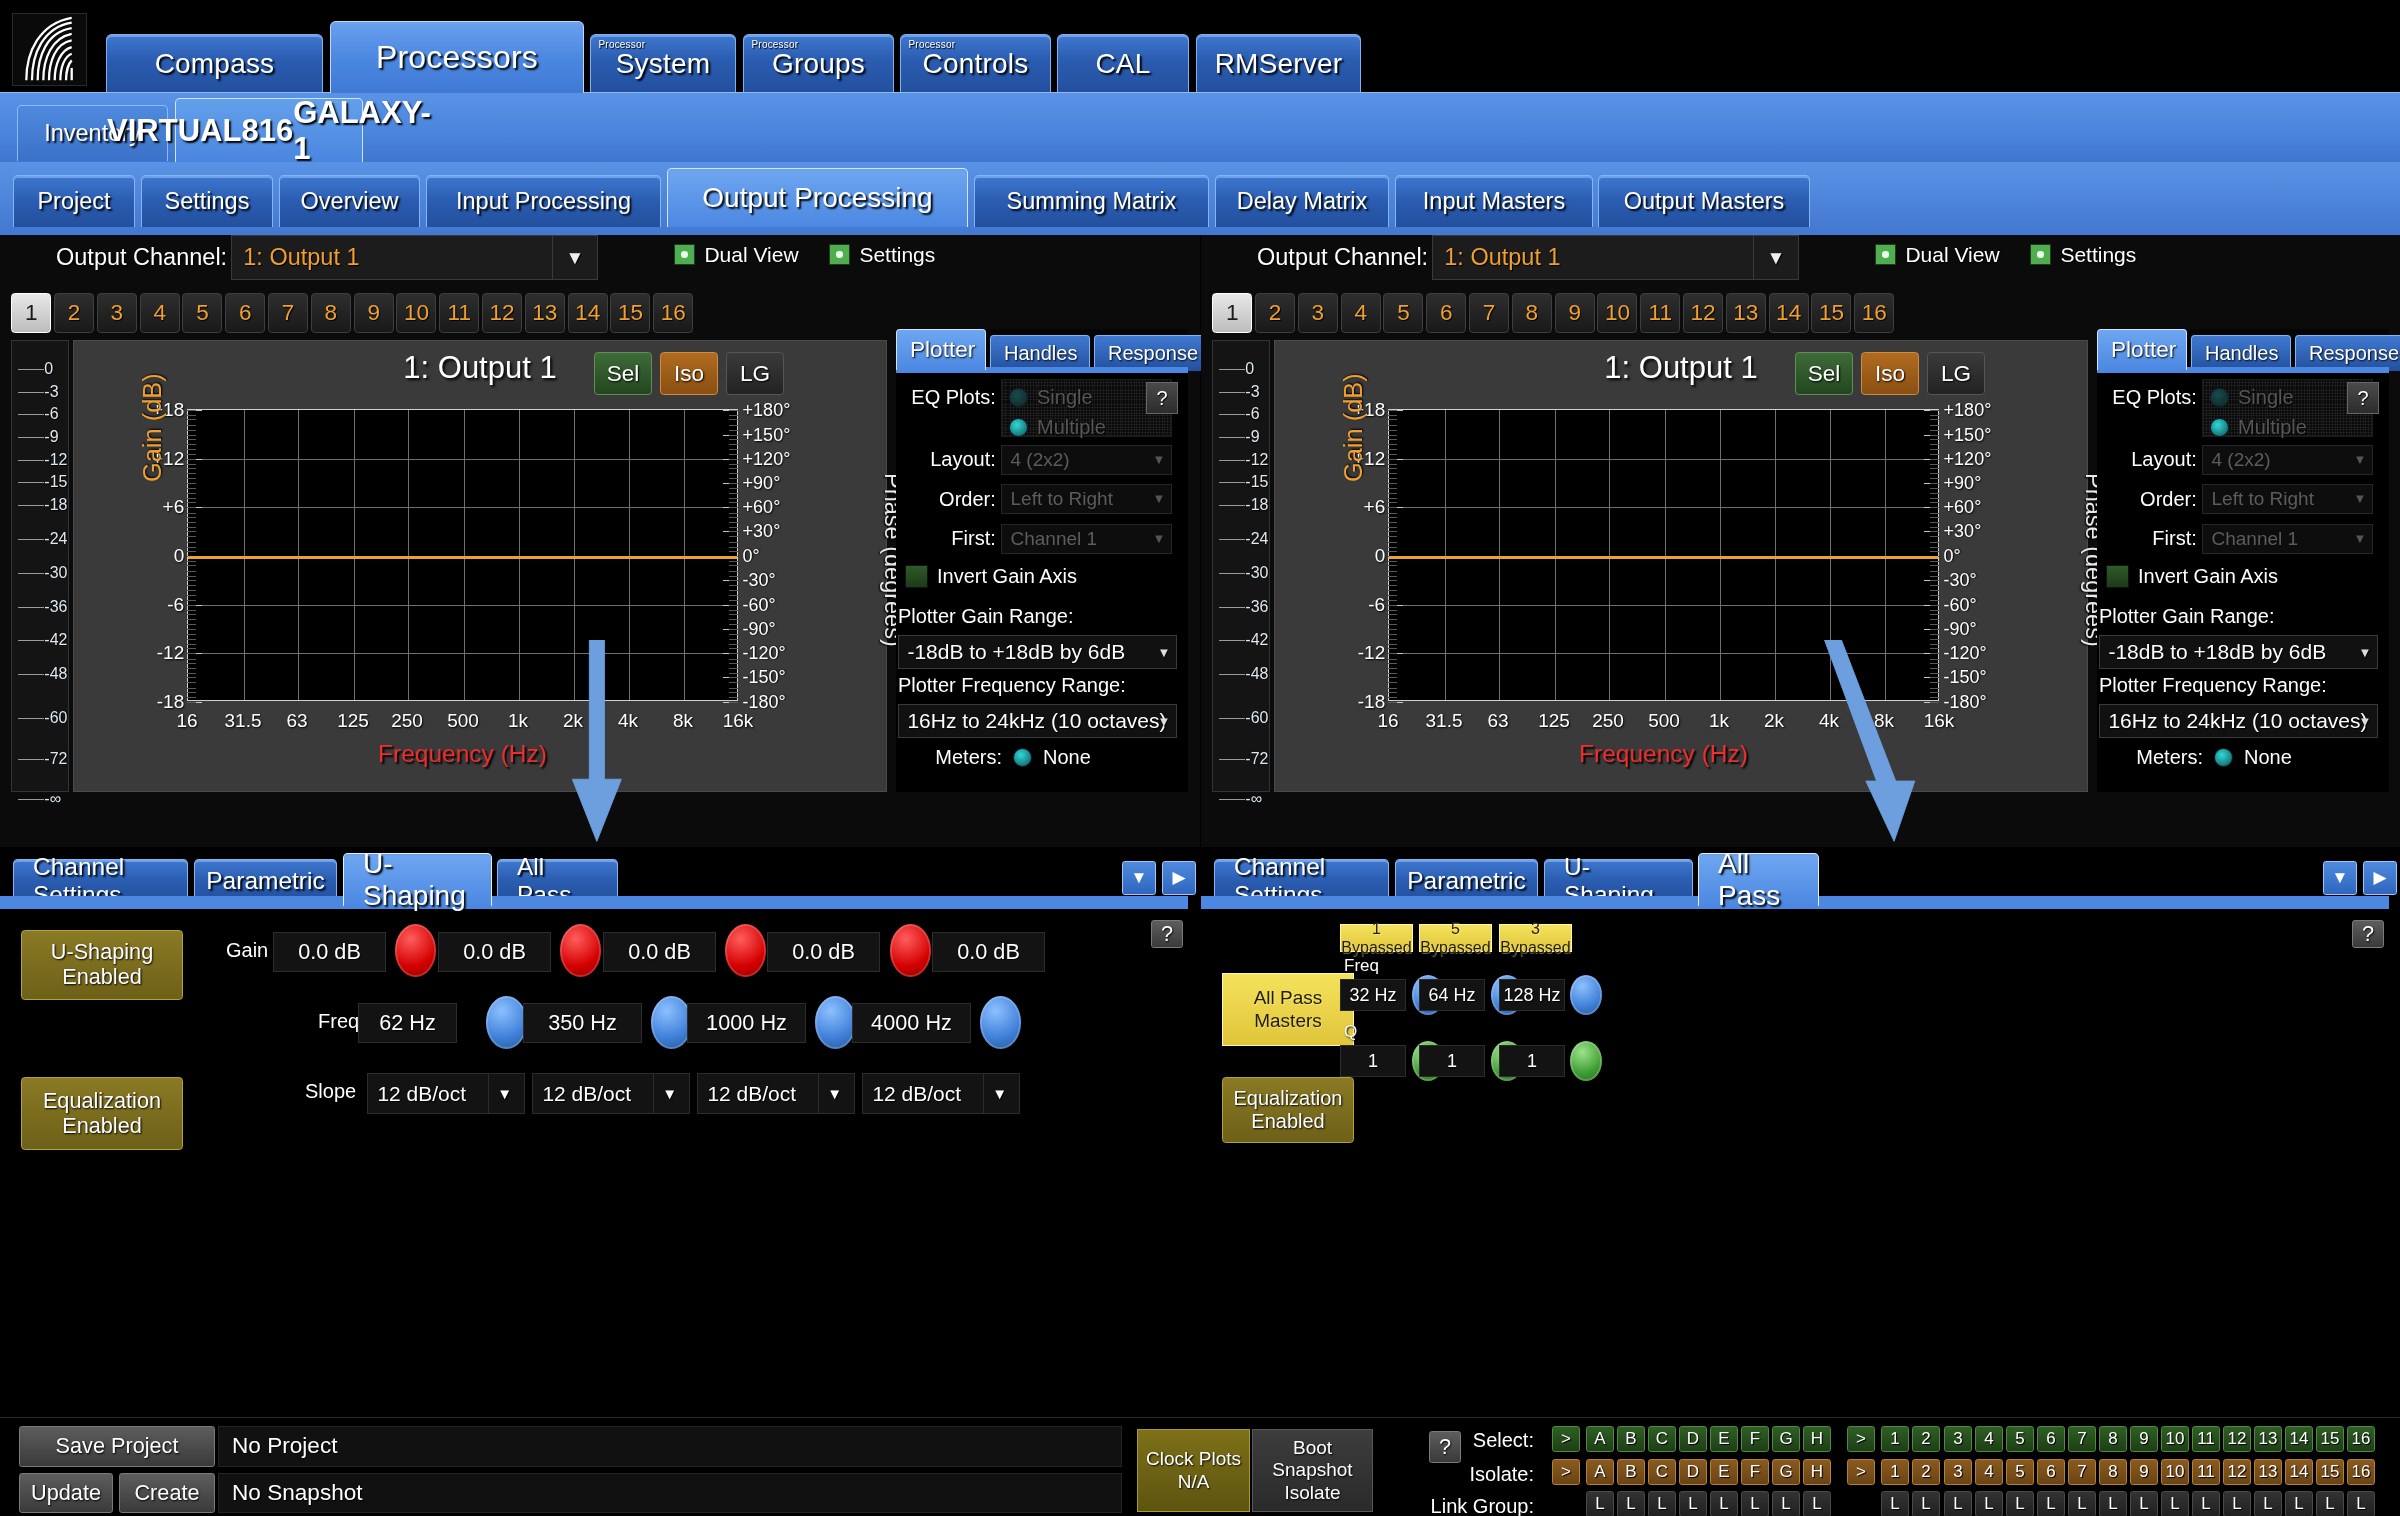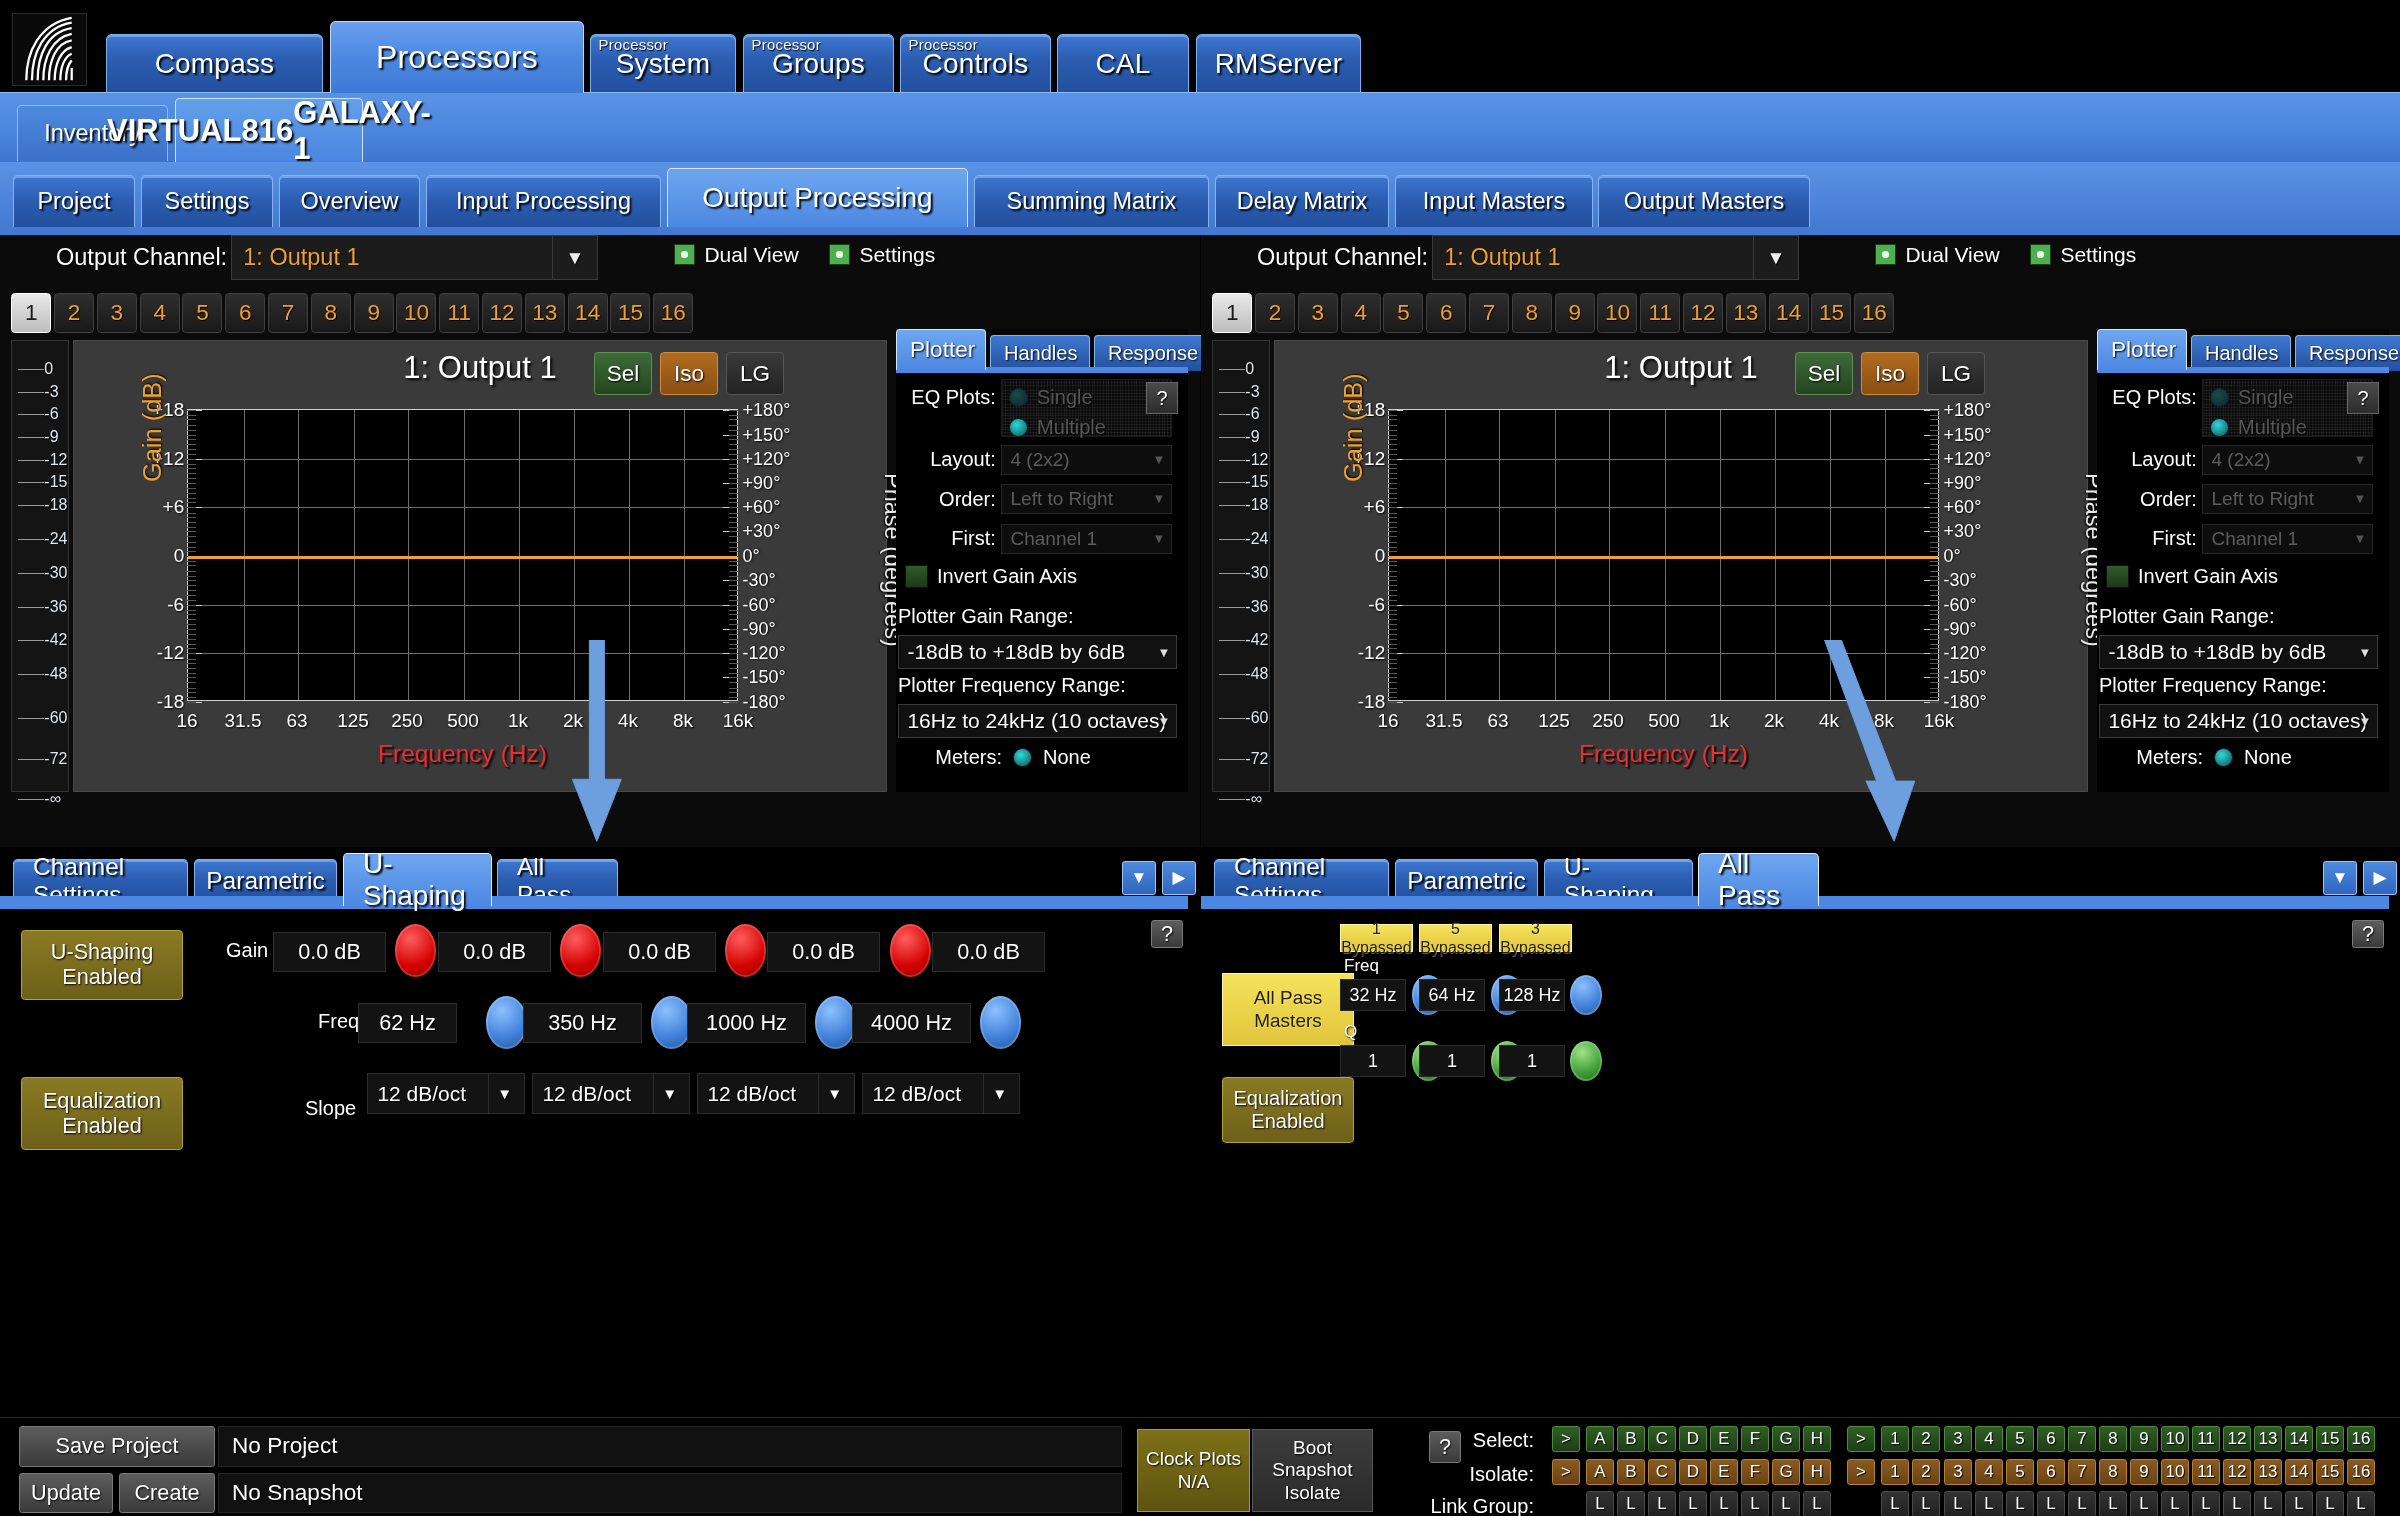--- a/index.html
+++ b/index.html
@@ -28,21 +28,21 @@
     box-shadow:inset 0 1.9px 0 #6ea2e8;
     cursor:default;
   }
   .nav-tab.active{
     top:21px; height:72px;
     background:linear-gradient(180deg,#69a0ee 0%,#4a86e0 55%,#4079d4 100%);
     border-color:#bdd8fb; z-index:5;
     font-size:32px;
   }
   .nav-tab .sup{
-    position:absolute; left:7.5px; top:3.8px; font-size:15px; line-height:12.2px;
+    position:absolute; left:7.5px; top:3.8px; font-size:10px; line-height:12.2px;
     color:#fff; text-shadow:0.9px 0.9px 0.9px #000;
   }
 
   
   .band2{ position:absolute; left:0; top:92px; width:2400px; height:70px;
           background:linear-gradient(180deg,#5a93e6 0%,#4a84dc 60%,#3f76cf 100%);
           border-top:1.9px solid #8dbcf4; }
   .dev-tab{
     position:absolute; top:105px; height:56px;
     background:linear-gradient(180deg,#4e8ade 0%,#3b71c8 100%);
@@ -1011,21 +1011,21 @@
           <span>U-Shaping</span>
           <span>Enabled</span>
         </div>
         <div class="ybtn" style="left:21px;top:166px;width:162px;height:73px;">
           <span>Equalization</span>
           <span>Enabled</span>
         </div>
         <div class="greybtn" style="left:1151px;top:9.4px;width:32px;height:28px;">?</div>
         <div class="fieldlbl" style="left:226px;top:28px;">Gain</div>
         <div class="fieldlbl" style="left:318px;top:99px;">Freq</div>
-        <div class="fieldlbl" style="left:305px;top:169px;margin-top:17px;">Slope</div>
+        <div class="fieldlbl" style="left:305px;top:169px;">Slope</div>
         <div class="valbox" style="left:273px;top:21px;width:113px;height:40px;">0.0 dB</div>
         <div class="knob red" style="left:395px;top:13px;width:41px;height:53px;"></div>
         <div class="valbox" style="left:358px;top:92px;width:99px;height:40px;">62 Hz</div>
         <div class="knob blue" style="left:486px;top:85px;width:41px;height:53px;"></div>
         <div class="selbox" style="left:367px;top:162px;width:158px;height:41px;">
           <span>12 dB/oct</span>
           <span class="ar">▼</span>
         </div>
         <div class="valbox" style="left:438px;top:21px;width:113px;height:40px;">0.0 dB</div>
         <div class="knob red" style="left:560px;top:13px;width:41px;height:53px;"></div>

